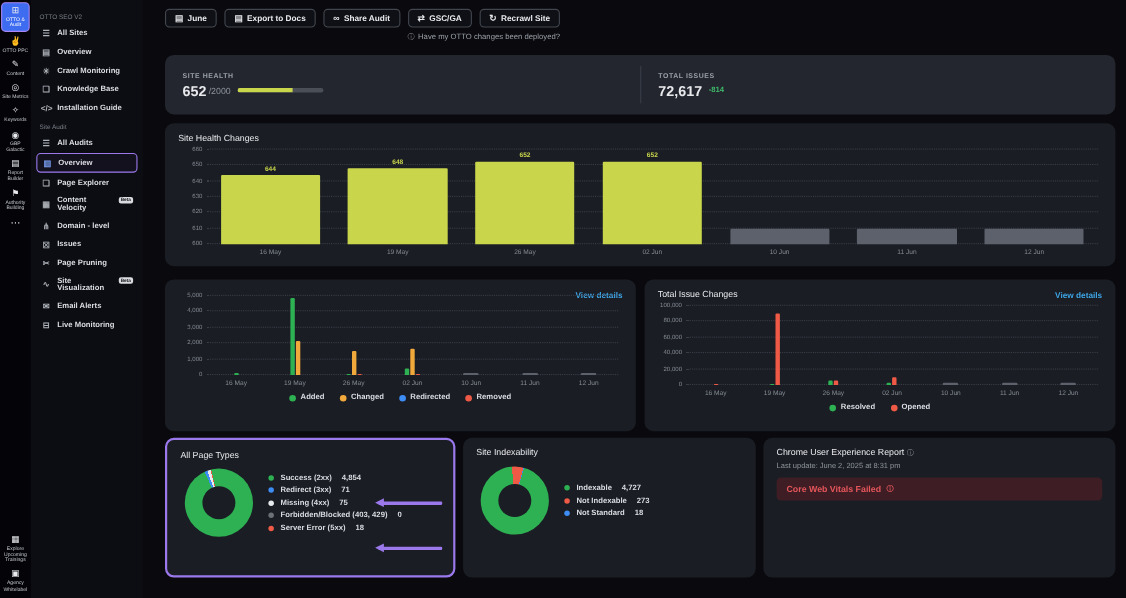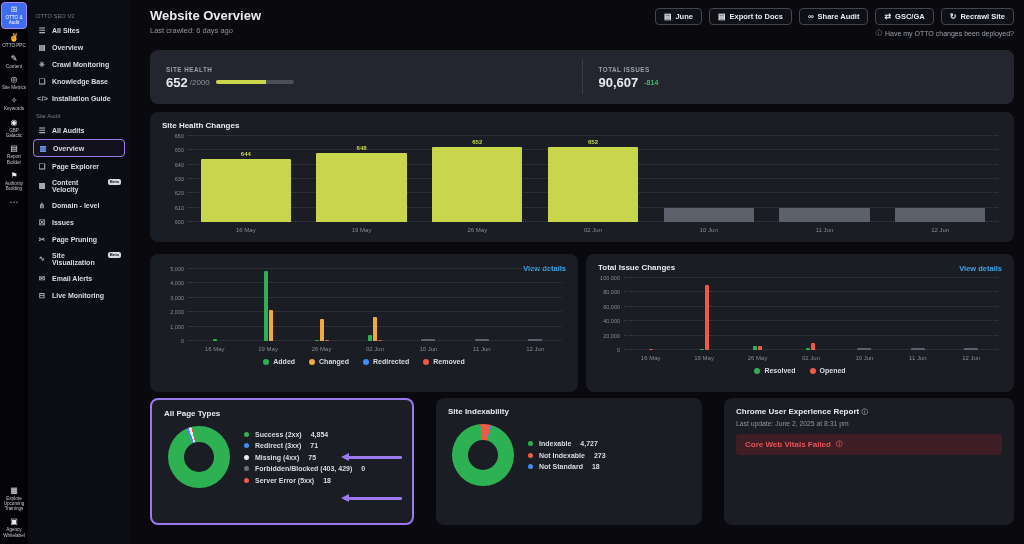--- a/index.html
+++ b/index.html
@@ -45,26 +45,26 @@
   .stat:first-child{border-left:none}
   .stat-label{font-size:6.3px;color:#9aa0a8;letter-spacing:.5px;font-weight:bold}
   .stat-main{display:flex;align-items:center;gap:6px;margin-top:3px}
   .stat-value{font-size:13px;font-weight:bold;line-height:1}
   .stat-sub{font-size:8px;color:#8f949b;margin-left:-4px}
   .delta{font-size:7px;color:#3fb96a;font-weight:bold}
   .pbar{width:78px;height:4px;border-radius:2px;background:#4a4e57;overflow:hidden}
   .pbar i{display:block;height:100%;background:#c9d64b}
 
   .panel{background:#1a1d24;border-radius:8px;padding:9px 12px}
-  .panel-title{font-size:8px;font-weight:bold}
+  .panel-title{font-size:8px;font-weight:normal}
   #healthPanel{margin-top:8px;height:130px}
   .row2{display:flex;gap:8px;margin-top:12px}
   .row2 .panel{flex:1;height:138px;position:relative}
   .view-details{position:absolute;top:10px;right:12px;font-size:7.5px;color:#3ea6e8;font-weight:600;cursor:pointer}
-  .row3{display:flex;gap:22px;margin-top:6px}
+  .row3{display:flex;gap:7px;margin-top:6px}
   .row3 .panel{height:127px}
   #pageTypesPanel{width:264px;border:2px solid #9b79ec;position:relative}
   #indexPanel{width:266px}
   #cwvPanel{flex:1}
 
   
   .chart{position:relative;margin-top:6px}
   .plotarea{position:absolute;left:26px;right:4px;top:0;bottom:0;display:flex}
   .gridline{position:absolute;left:26px;right:4px;height:0;border-top:1px dotted #3a3e46}
   .tick-label{position:absolute;left:0;width:22px;text-align:right;font-size:5.5px;color:#868b93;transform:translateY(50%)}
@@ -222,24 +222,20 @@
         <div class="side-item">
           <span class="si">⊟</span>
           <span>Live Monitoring</span>
         </div>
       </div>
   </aside>
 
   <main class="main">
 
     <div class="hdr">
-      <div>
-        <div class="title">Website Overview</div>
-        <div class="subtitle">Last crawled: 6 days ago</div>
-      </div>
       <div class="hdr-right">
         <div class="btn-row" id="btnRow">
             <button class="btn">
               <span class="bi">▤</span>
               <span>June</span>
             </button>
             <button class="btn">
               <span class="bi">▤</span>
               <span>Export to Docs</span>
             </button>
@@ -270,21 +266,21 @@
           <span class="stat-value">652</span>
           <span class="stat-sub">/2000</span>
           <span class="pbar">
               <i id="shFill" style="width: 65%;"></i>
             </span>
         </div>
       </div>
       <div class="stat">
         <div class="stat-label">TOTAL ISSUES</div>
         <div class="stat-main">
-          <span class="stat-value">90,607</span>
+          <span class="stat-value">72,617</span>
           <span class="delta">-814</span>
         </div>
       </div>
     </section>
 
     <section class="panel" id="healthPanel">
       <div class="panel-title">Site Health Changes</div>
       <div class="chart" id="chart0" style="height:86px">
           <div class="gridline" style="bottom: 0%;"></div>
           <div class="tick-label" style="bottom: 0%;">600</div>

